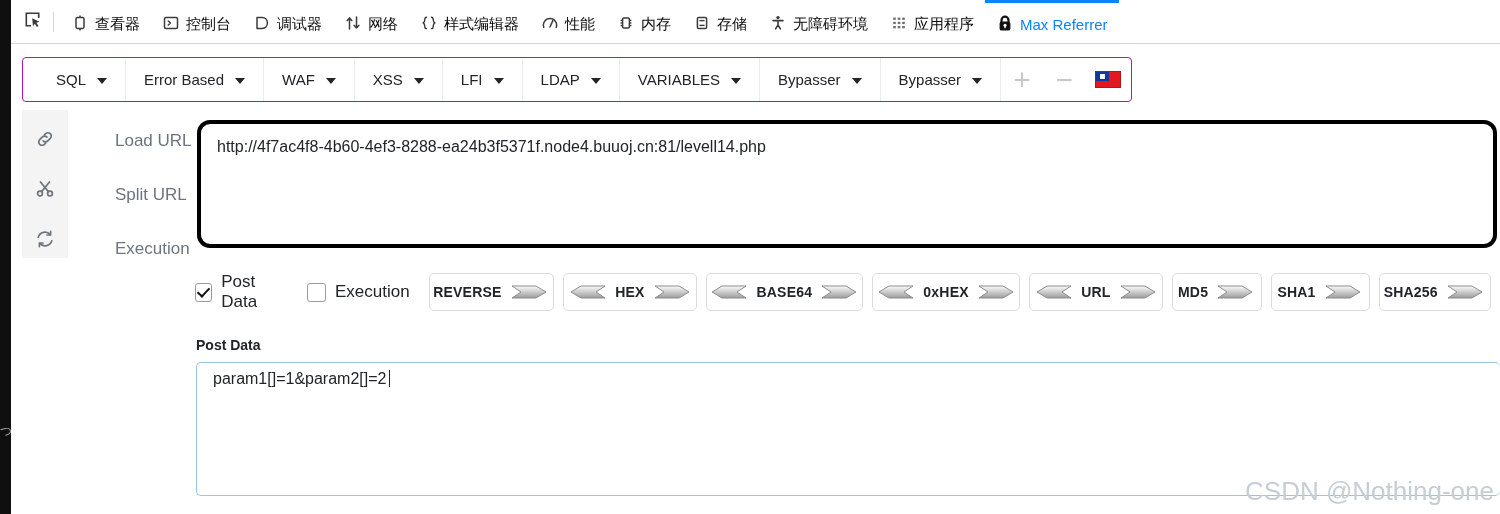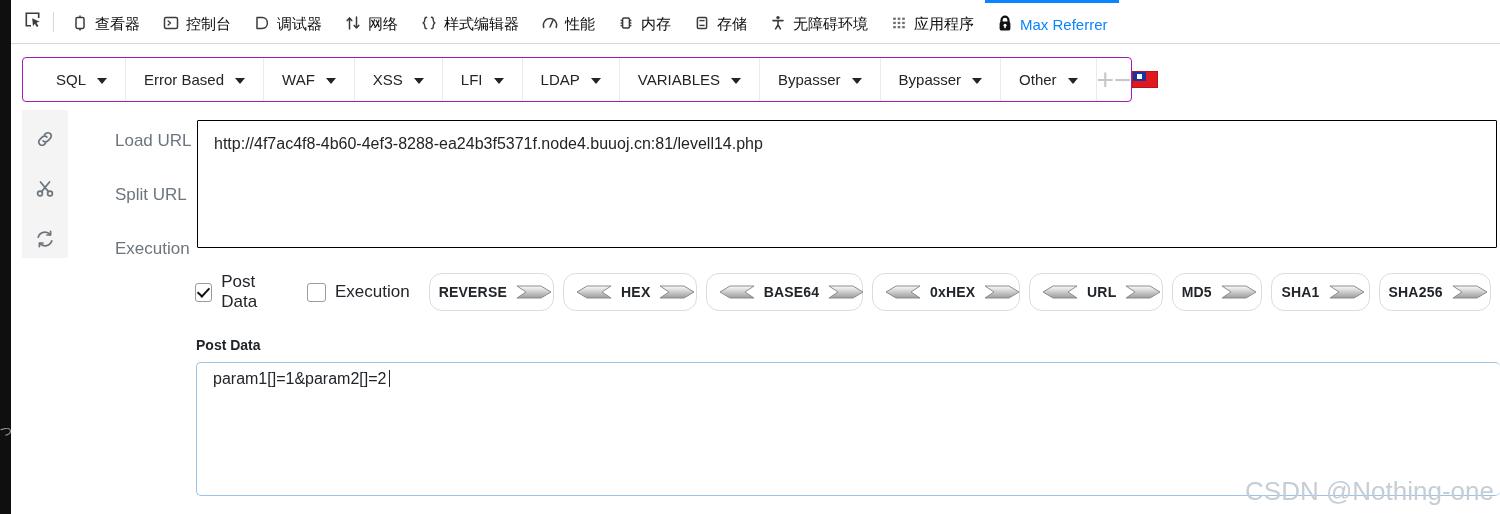--- a/index.html
+++ b/index.html
@@ -107,21 +107,21 @@
   .label-col {
     position: absolute; left: 46px; top: 0; width: 150px; height: 148px;
     display: flex; flex-direction: column; padding-top: 22px; gap: 36px; justify-content: center;
   }
   .label-col .lnk {
     font-size: 17px; color: #6c757d; padding-left: 47px; line-height: 18px;
     cursor: default;
   }
   .url-box {
     position: absolute; left: 175px; top: 10px; width: 1300px; height: 128px;
-    border: 1px solid #000000; border-radius: 1px; background: #fff;
+    border: 4px solid #000000; border-radius: 13px; background: #fff;
     padding: 14px 16px;
     font-size: 16px; color: #212529;
     overflow: hidden;
   }
 
   
   .enc-row {
     position: absolute; left: 22px; top: 268px; width: 1478px; height: 48px;
     display: flex; align-items: center; padding-left: 173px; gap: 0;
   }
@@ -133,22 +133,22 @@
   .chk.checked::after {
     content: ""; display: block;
     width: 5px; height: 10px;
     border: solid #111; border-width: 0 2.5px 2.5px 0;
     transform: rotate(43deg); position: relative; top: -1px;
   }
   .chk-lbl { font-size: 17px; color: #212529; }
 
   .enc-btn {
     height: 38px; min-width: 52px;
-    border: 1px solid #dcdcdc; border-radius: 13px; background: #fff;
-    display: flex; align-items: center; gap: 8px;
+    border: 1px solid #dcdcdc; border-radius: 5px; background: #fff;
+    display: flex; align-items: center; justify-content: center; gap: 8px;
     padding: 0 9px; margin-right: 9px;
     font-size: 14px; font-weight: 700; color: #212529; letter-spacing: .2px;
     white-space: nowrap;
     cursor: default;
   }
   .arrow {
     width: 40px; height: 20px; flex: 0 0 40px;
   }
 
   
@@ -353,24 +353,20 @@
       <span class="caret"></span>
     </div>
     <div class="menu-item">
       <span>Bypasser</span>
       <span class="caret"></span>
     </div>
     <div class="menu-item">
       <span>Bypasser</span>
       <span class="caret"></span>
     </div>
-    <div class="menu-item">
-      <span>Other</span>
-      <span class="caret"></span>
-    </div>
     <div class="plus-btn">
       <span>+</span>
     </div>
     <div class="minus-btn">
       <span>−</span>
     </div>
     <div class="flag-btn">
       <span class="flag">
           <span class="canton"></span>
         </span>

